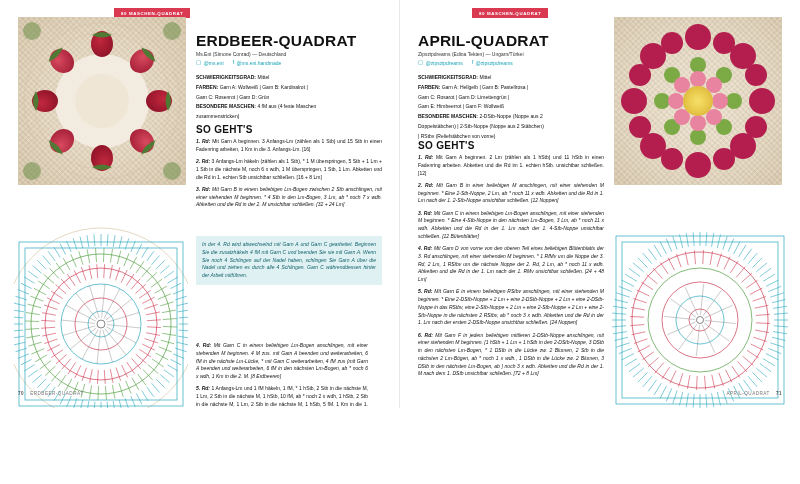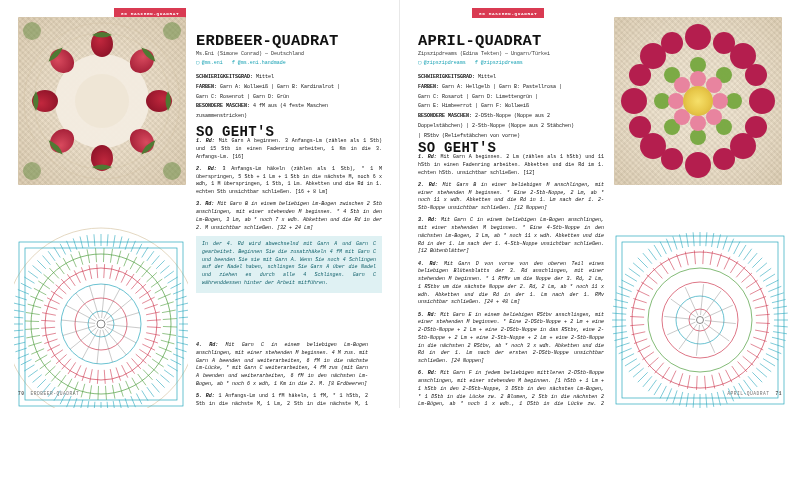--- a/index.html
+++ b/index.html
@@ -4,21 +4,21 @@
 <style>
   * { box-sizing: border-box; }
   html, body { margin: 0; padding: 0; }
   body {
     width: 800px; height: 484px;
     background: #ffffff;
     font-family: "Liberation Sans", sans-serif;
     overflow: hidden;
   }
   .spread { position: relative; width: 800px; height: 484px; display: flex; }
-  .page { position: relative; width: 400px; height: 408px; background: #ffffff; overflow: hidden; font-family: Liberation Mono, monospace; }
+  .page { position: relative; width: 400px; height: 408px; background: #ffffff; overflow: hidden; }
   .page.left { border-right: 1px solid #e8e8e8; }
 
   
   .hdr-tag {
     position: absolute; top: 8px;
     background: #d93a52; color: #fff;
     font-size: 4.4px; letter-spacing: .6px; font-weight: bold;
     padding: 2.6px 7px 2.4px 7px;
     text-transform: uppercase;
     white-space: nowrap;
@@ -69,21 +69,21 @@
   .social .ic { display: inline-flex; align-items: center; gap: 2.5px; }
   .ic-glyph { font-size: 5.5px; line-height: 1; }
 
   .meta { position: absolute; width: 186px; font-size: 5px; line-height: 1.55; color: #111; }
   .page.left .meta { left: 196px; top: 74px; }
   .page.right .meta { left: 18px; top: 74px; }
   .meta b { font-weight: bold; }
   .meta-row { margin-bottom: 2px; }
 
   .sogehts {
-    position: absolute; font-size: 14px; font-weight: bold; color: #111; letter-spacing: .3px;
+    position: absolute; font-size: 10px; font-weight: bold; color: #111; letter-spacing: .3px;
   }
   .page.left .sogehts { left: 196px; top: 124px; }
   .page.right .sogehts { left: 18px; top: 140px; }
 
   .body-col {
     position: absolute; width: 186px;
     font-size: 5px; line-height: 1.55; color: #111;
     text-align: justify;
   }
   .page.left .body-col { left: 196px; top: 138px; }

